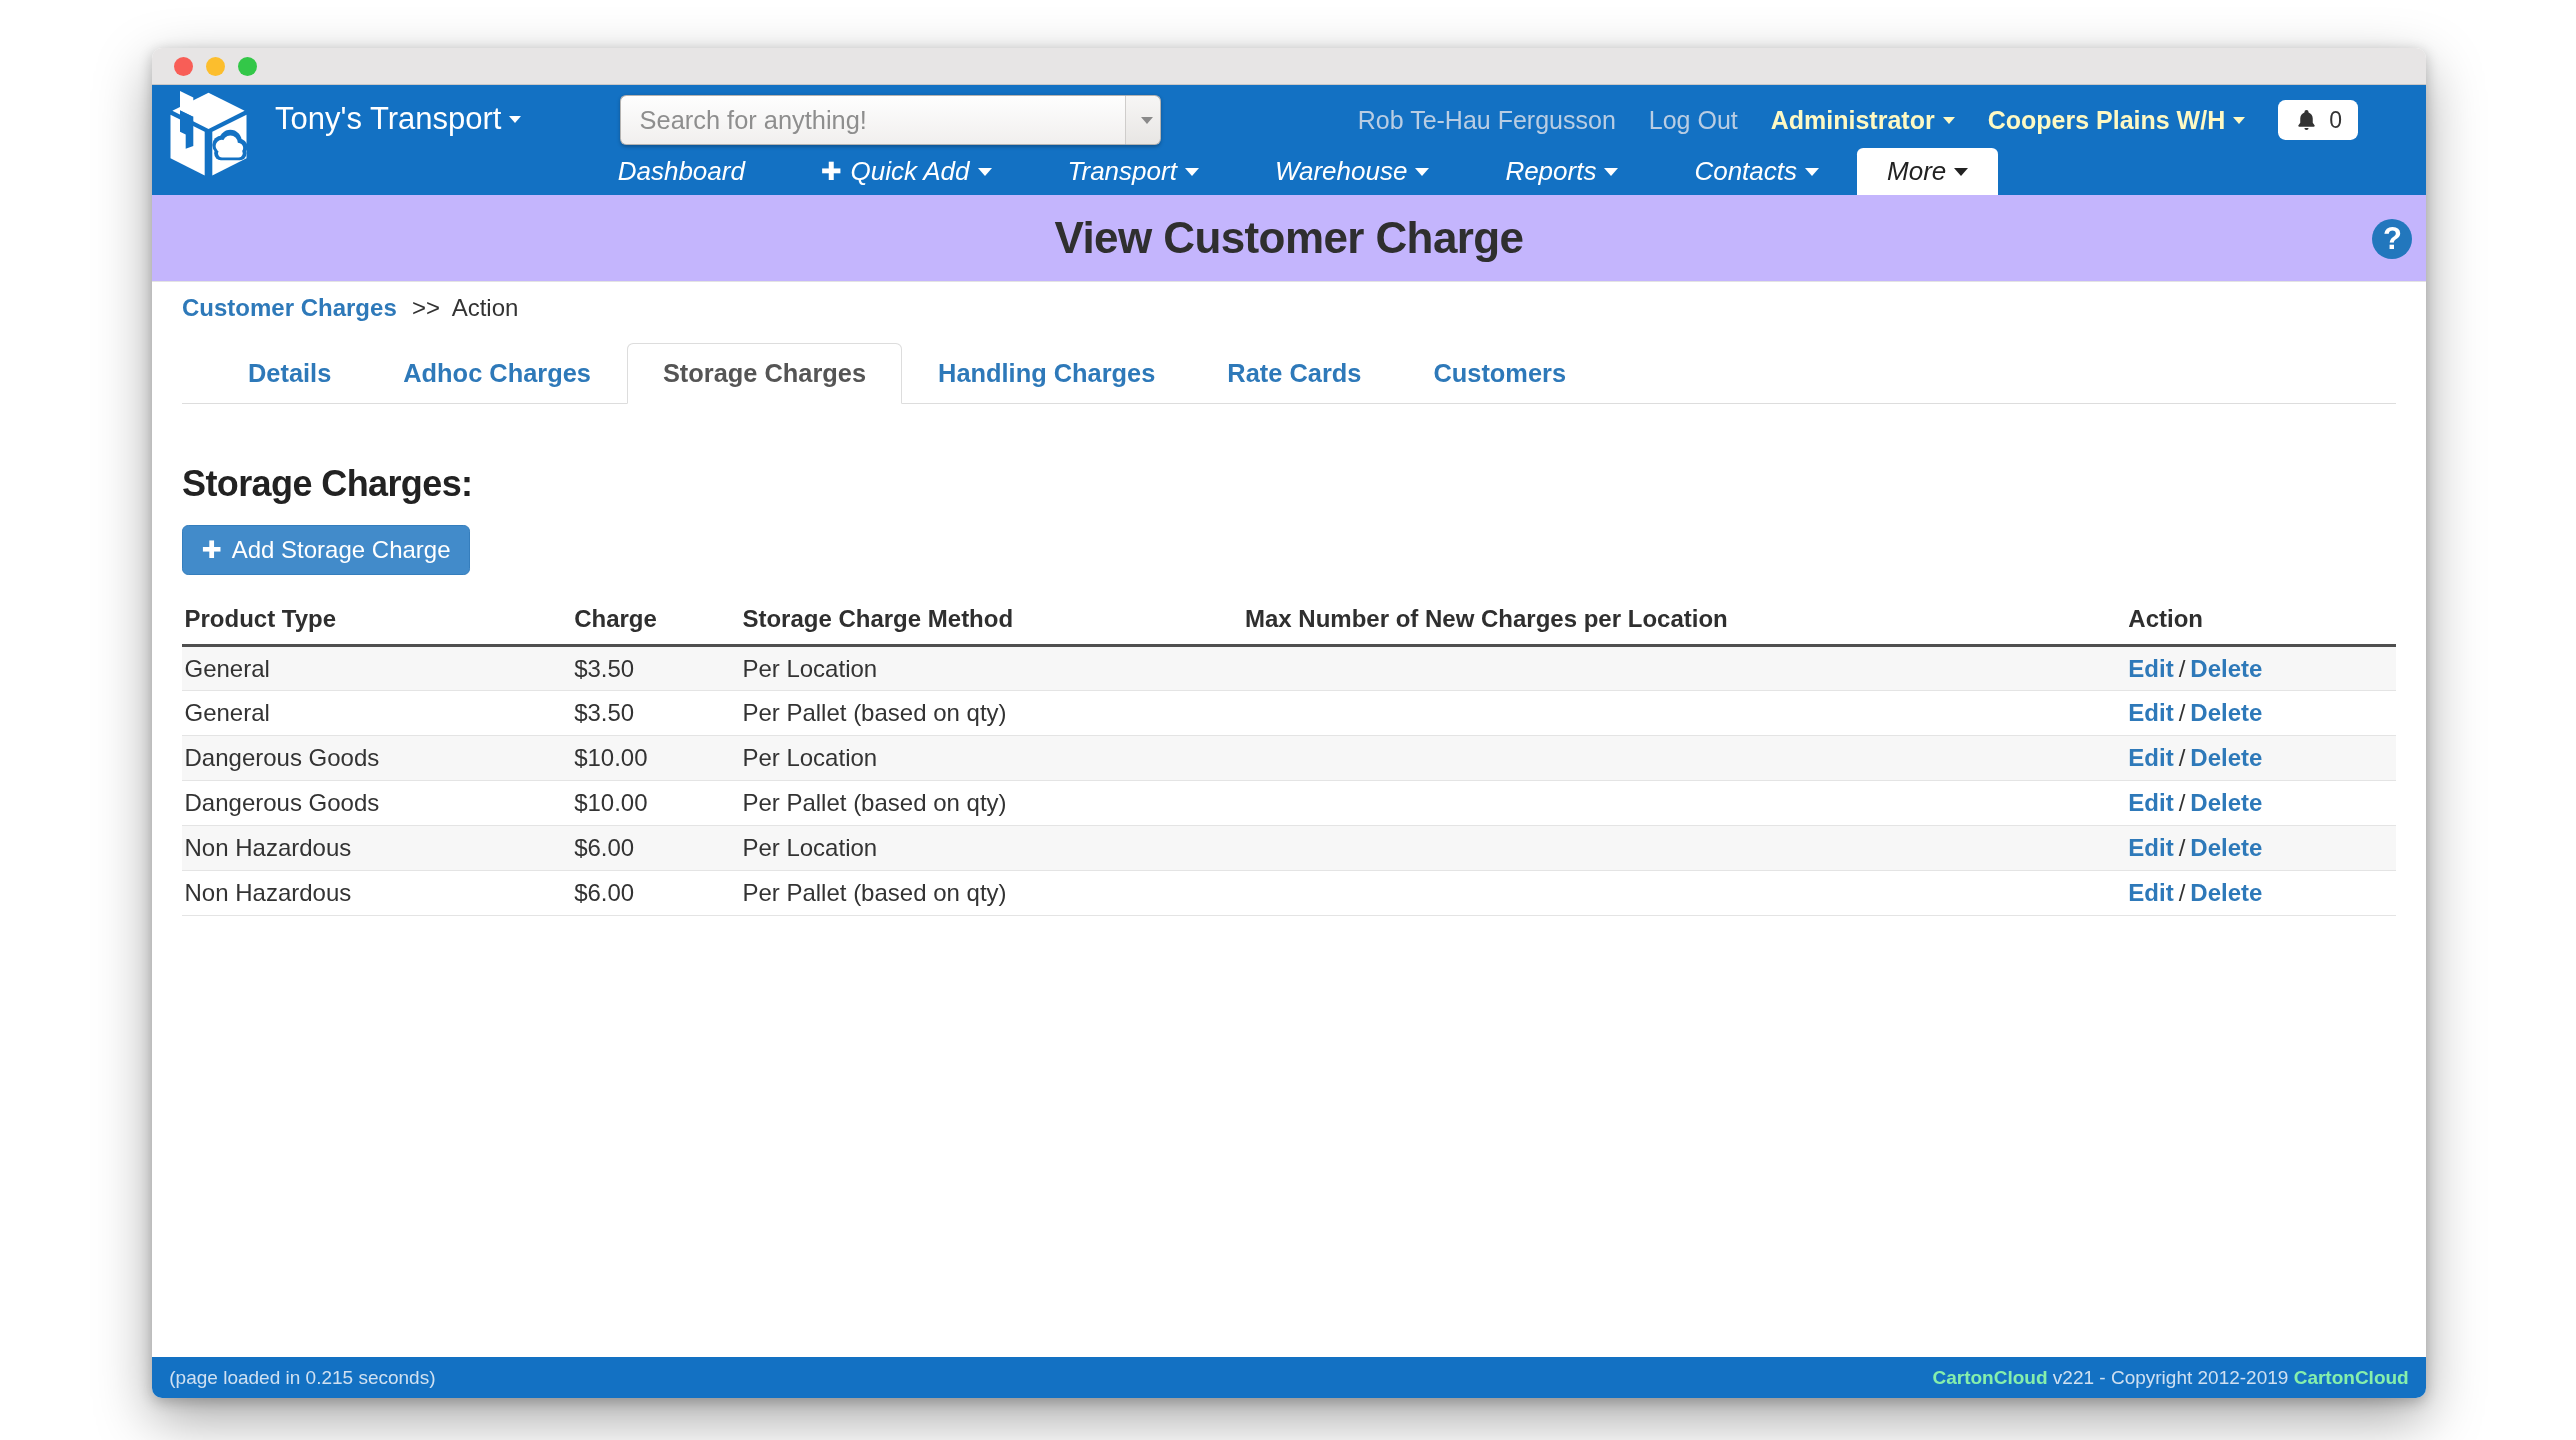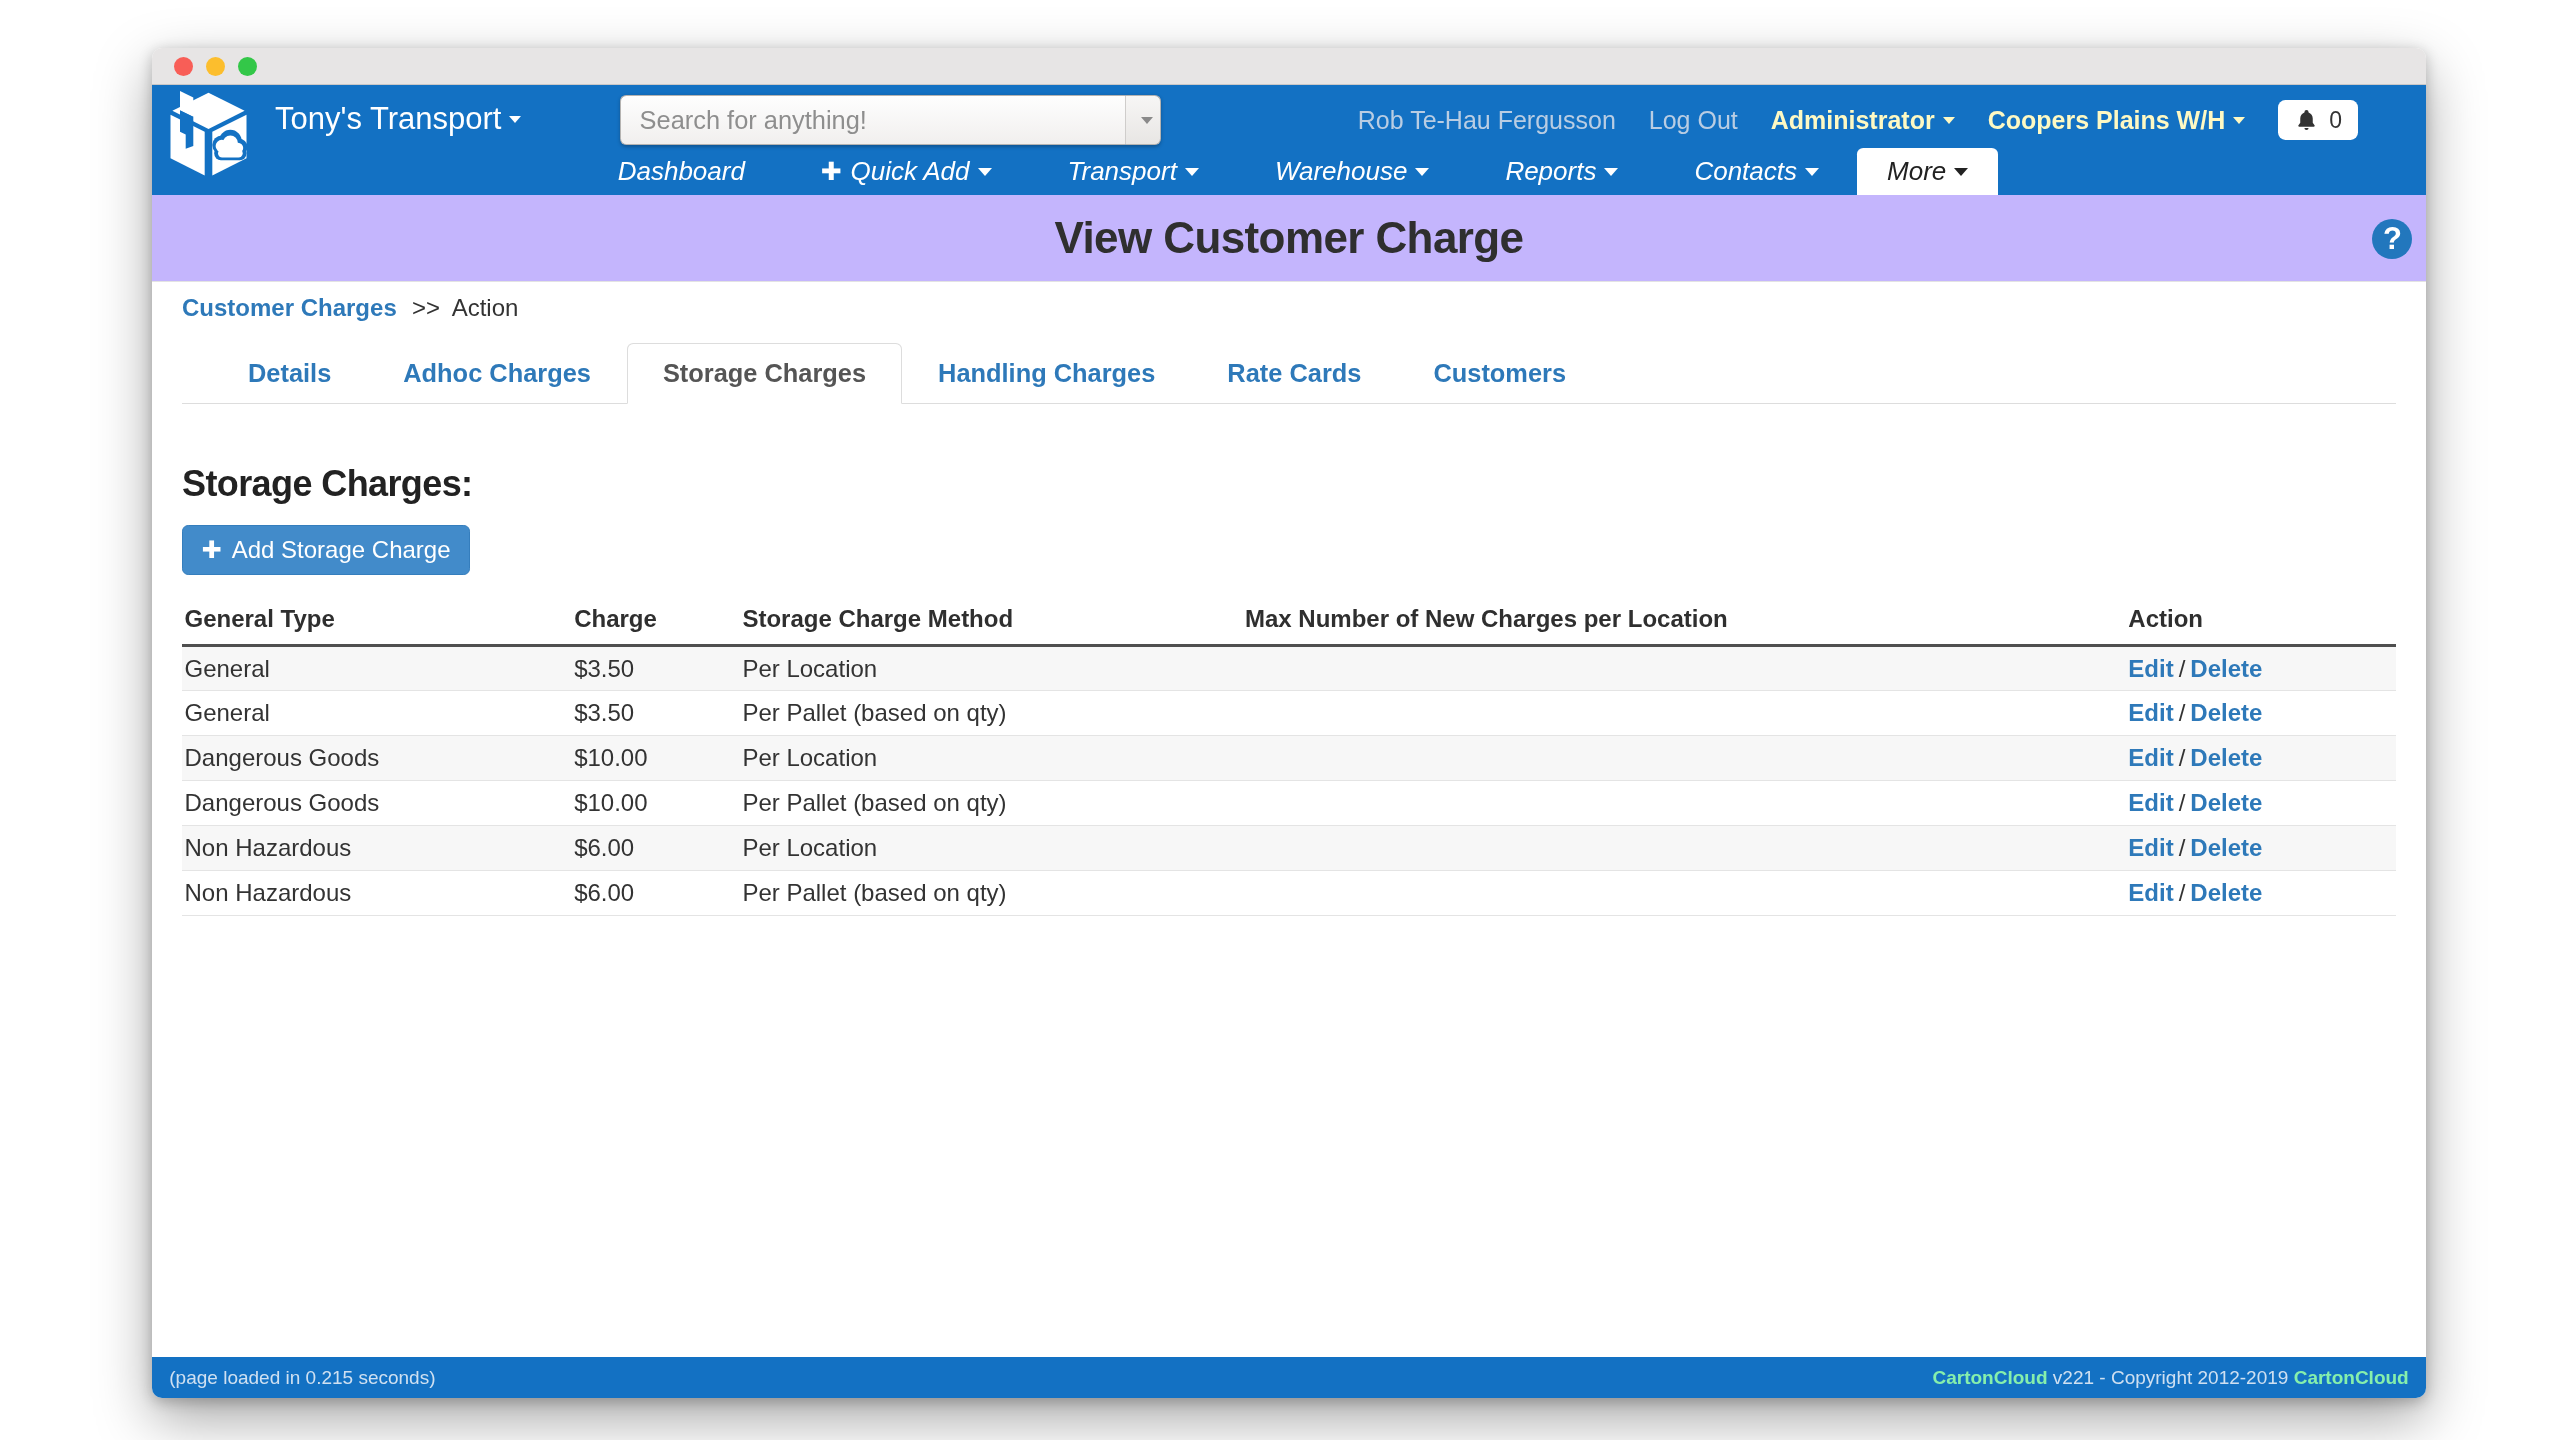--- a/index.html
+++ b/index.html
@@ -253,21 +253,21 @@
     <table>
       <colgroup>
         <col style="width:17.6%">
           <col style="width:7.6%">
           <col style="width:22.7%">
         <col style="width:39.9%">
           <col style="width:12.2%">
       </colgroup>
       <thead>
         <tr>
-          <th>General Type</th>
+          <th>Product Type</th>
           <th>Charge</th>
           <th>Storage Charge Method</th>
           <th>Max Number of New Charges per Location</th>
           <th>Action</th>
         </tr>
       </thead>
       <tbody>
         <tr>
           <td>General</td>
           <td>$3.50</td>

